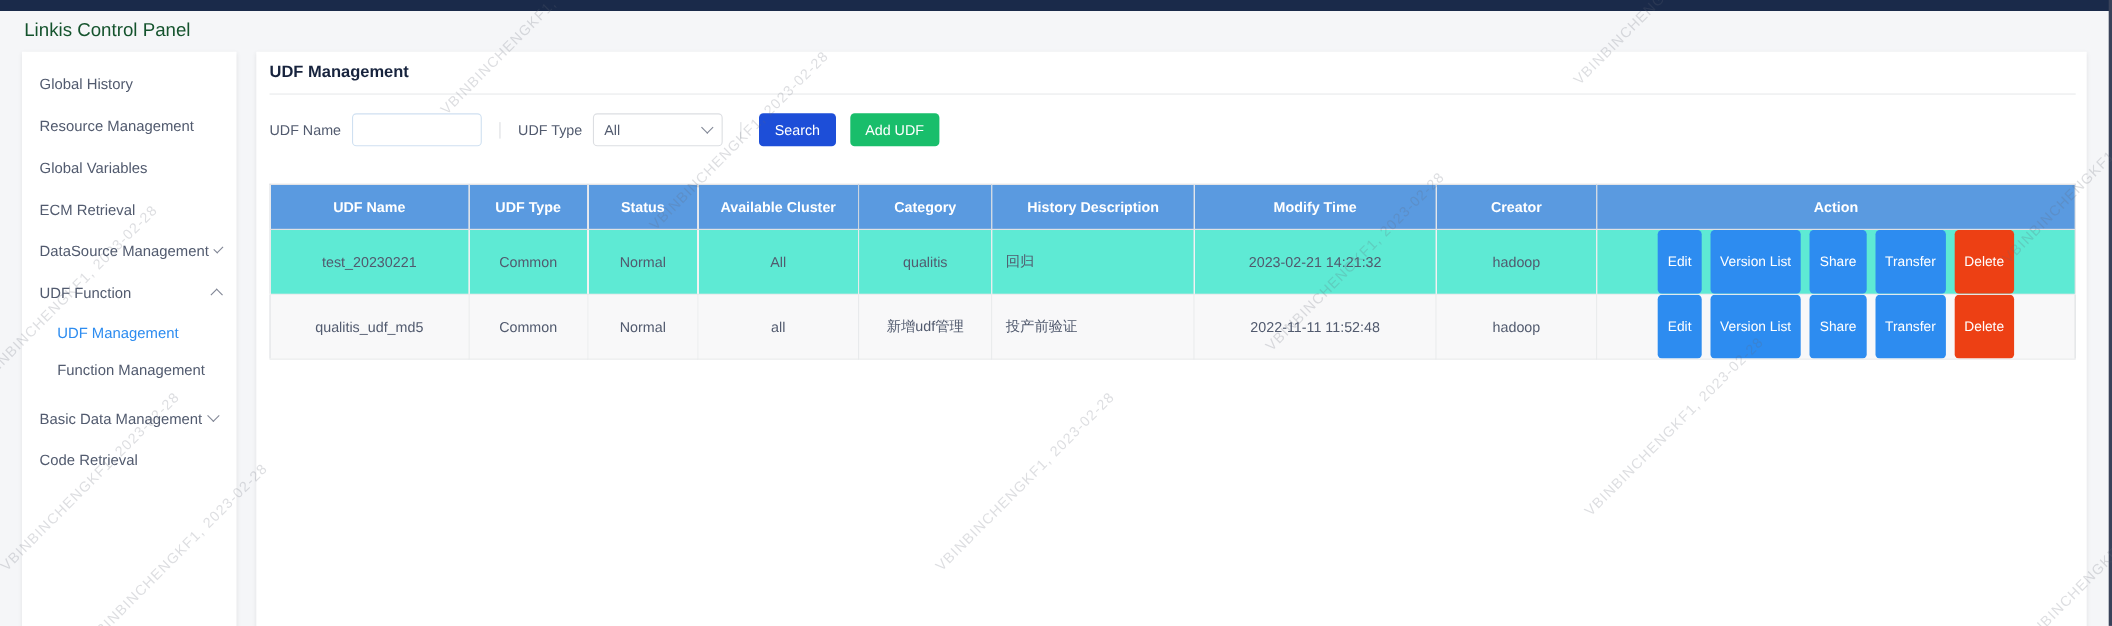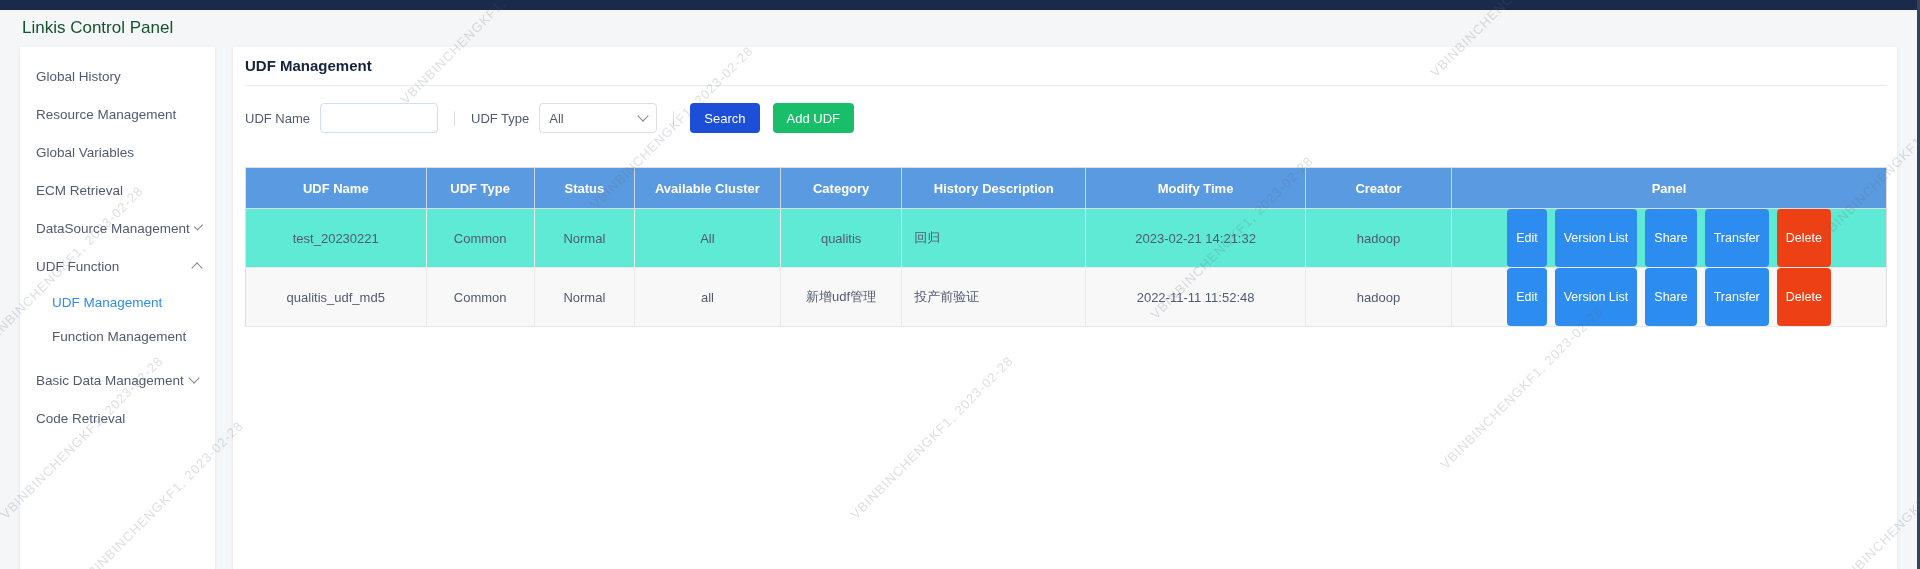--- a/index.html
+++ b/index.html
@@ -173,21 +173,21 @@
     <thead>
       <tr>
         <th>UDF Name</th>
         <th>UDF Type</th>
         <th>Status</th>
         <th>Available Cluster</th>
         <th>Category</th>
         <th>History Description</th>
         <th>Modify Time</th>
         <th>Creator</th>
-        <th>Panel</th>
+        <th>Action</th>
       </tr>
     </thead>
     <tbody>
       <tr>
         <td>test_20230221</td>
         <td>Common</td>
         <td>Normal</td>
         <td>All</td>
         <td>qualitis</td>
         <td class="left">回归</td>

